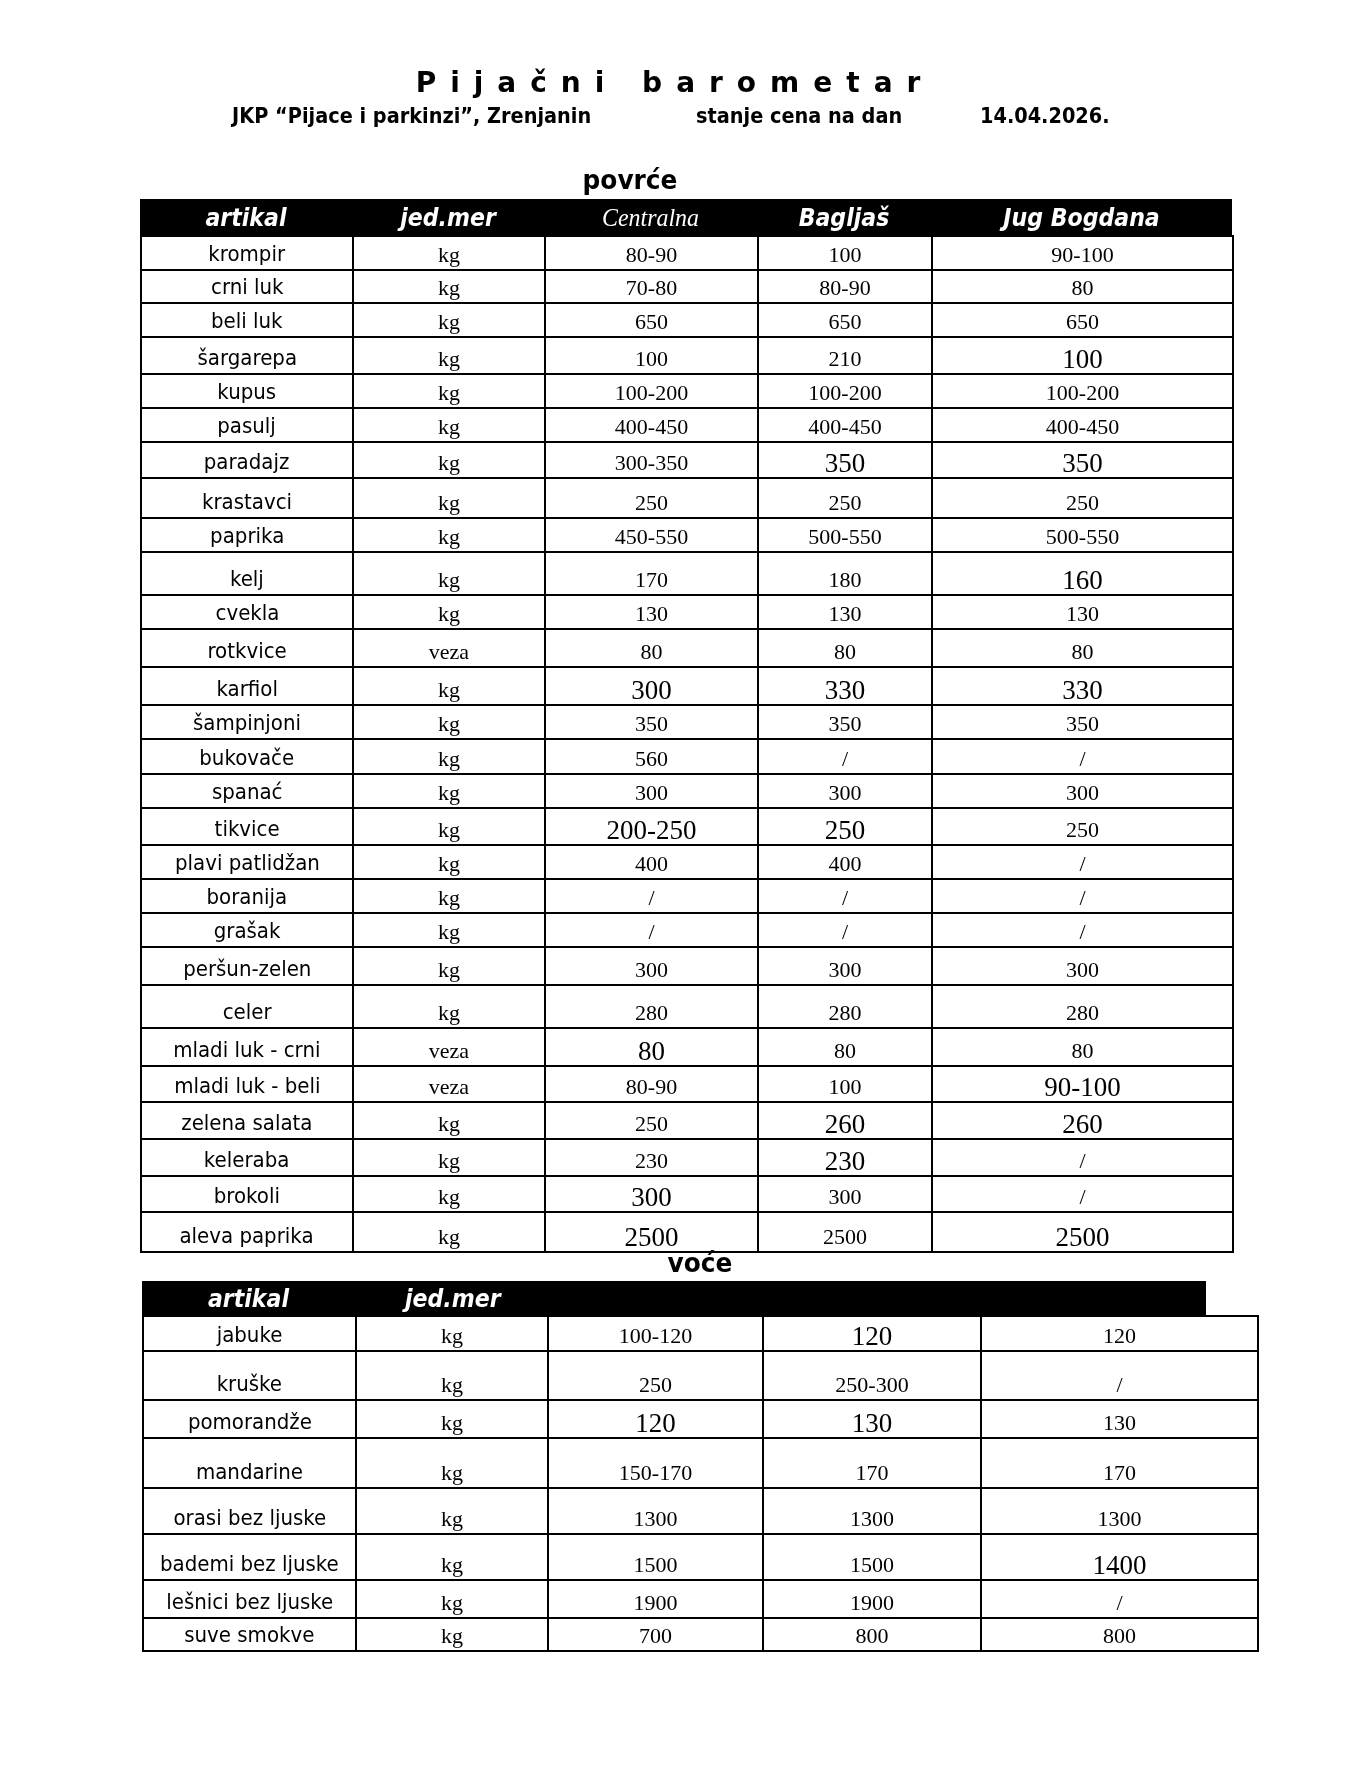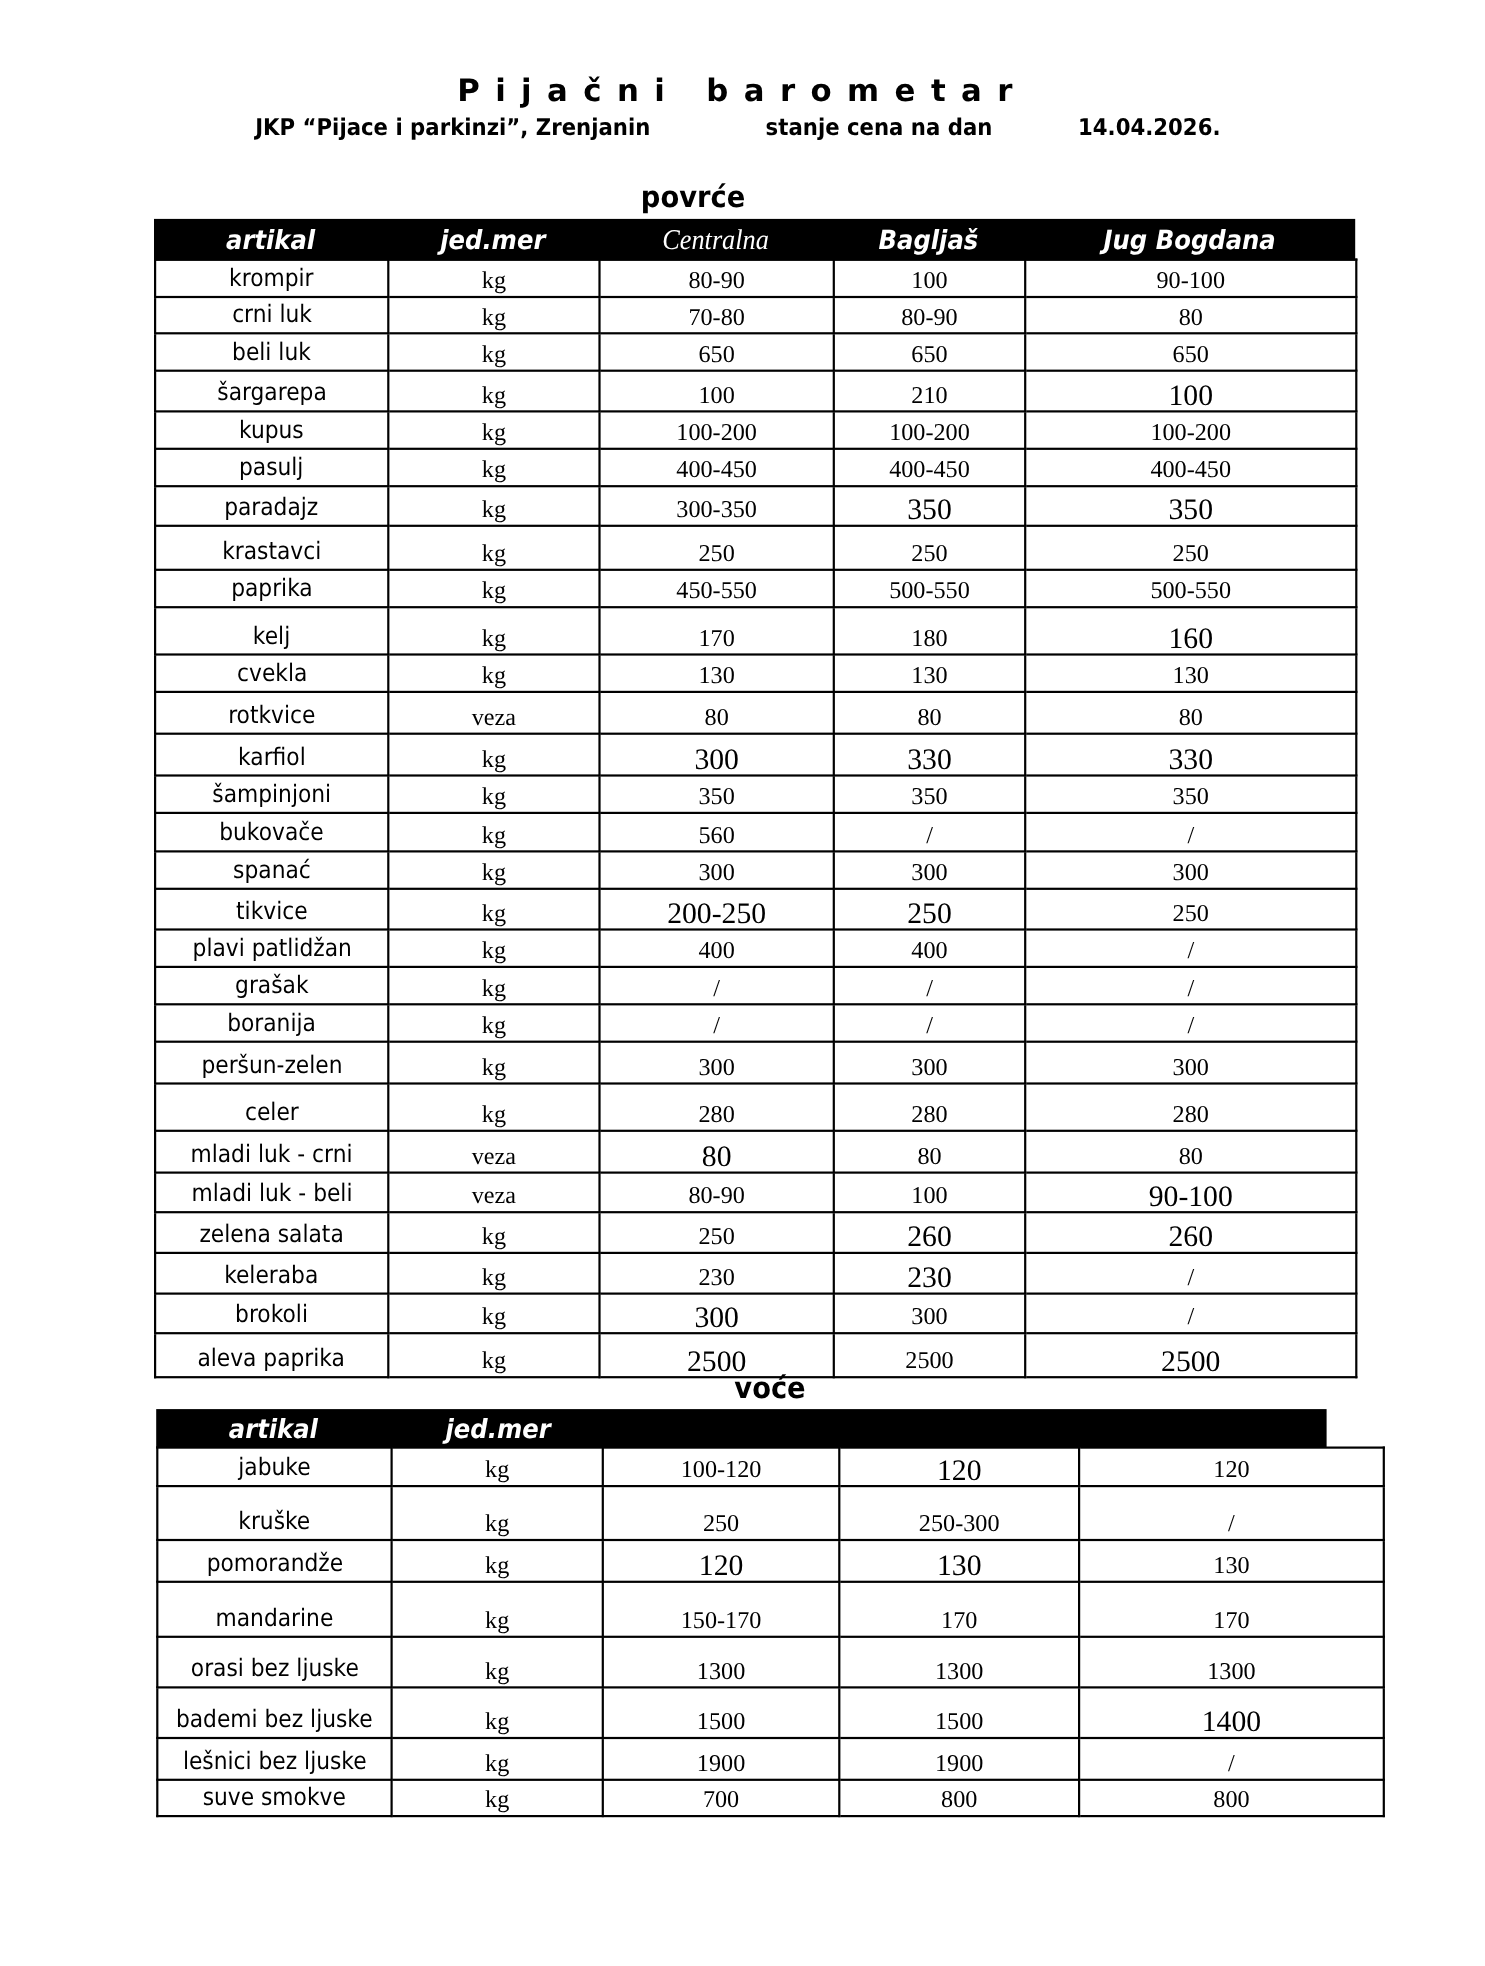--- a/index.html
+++ b/index.html
@@ -163,28 +163,28 @@
         <td class="val">250</td>
       </tr>
       <tr style="height: 34px;">
         <td class="name"><span>plavi patlidžan</span></td>
         <td class="unit">kg</td>
         <td class="val">400</td>
         <td class="val">400</td>
         <td class="val">/</td>
       </tr>
       <tr style="height: 34px;">
+        <td class="name"><span>boranija</span></td>
+        <td class="unit">kg</td>
+        <td class="val">/</td>
+        <td class="val">/</td>
+        <td class="val">/</td>
+      </tr>
+      <tr style="height: 34px;">
         <td class="name"><span>grašak</span></td>
-        <td class="unit">kg</td>
-        <td class="val">/</td>
-        <td class="val">/</td>
-        <td class="val">/</td>
-      </tr>
-      <tr style="height: 34px;">
-        <td class="name"><span>boranija</span></td>
         <td class="unit">kg</td>
         <td class="val">/</td>
         <td class="val">/</td>
         <td class="val">/</td>
       </tr>
       <tr style="height: 38px;">
         <td class="name"><span>peršun-zelen</span></td>
         <td class="unit">kg</td>
         <td class="val">300</td>
         <td class="val">300</td>

